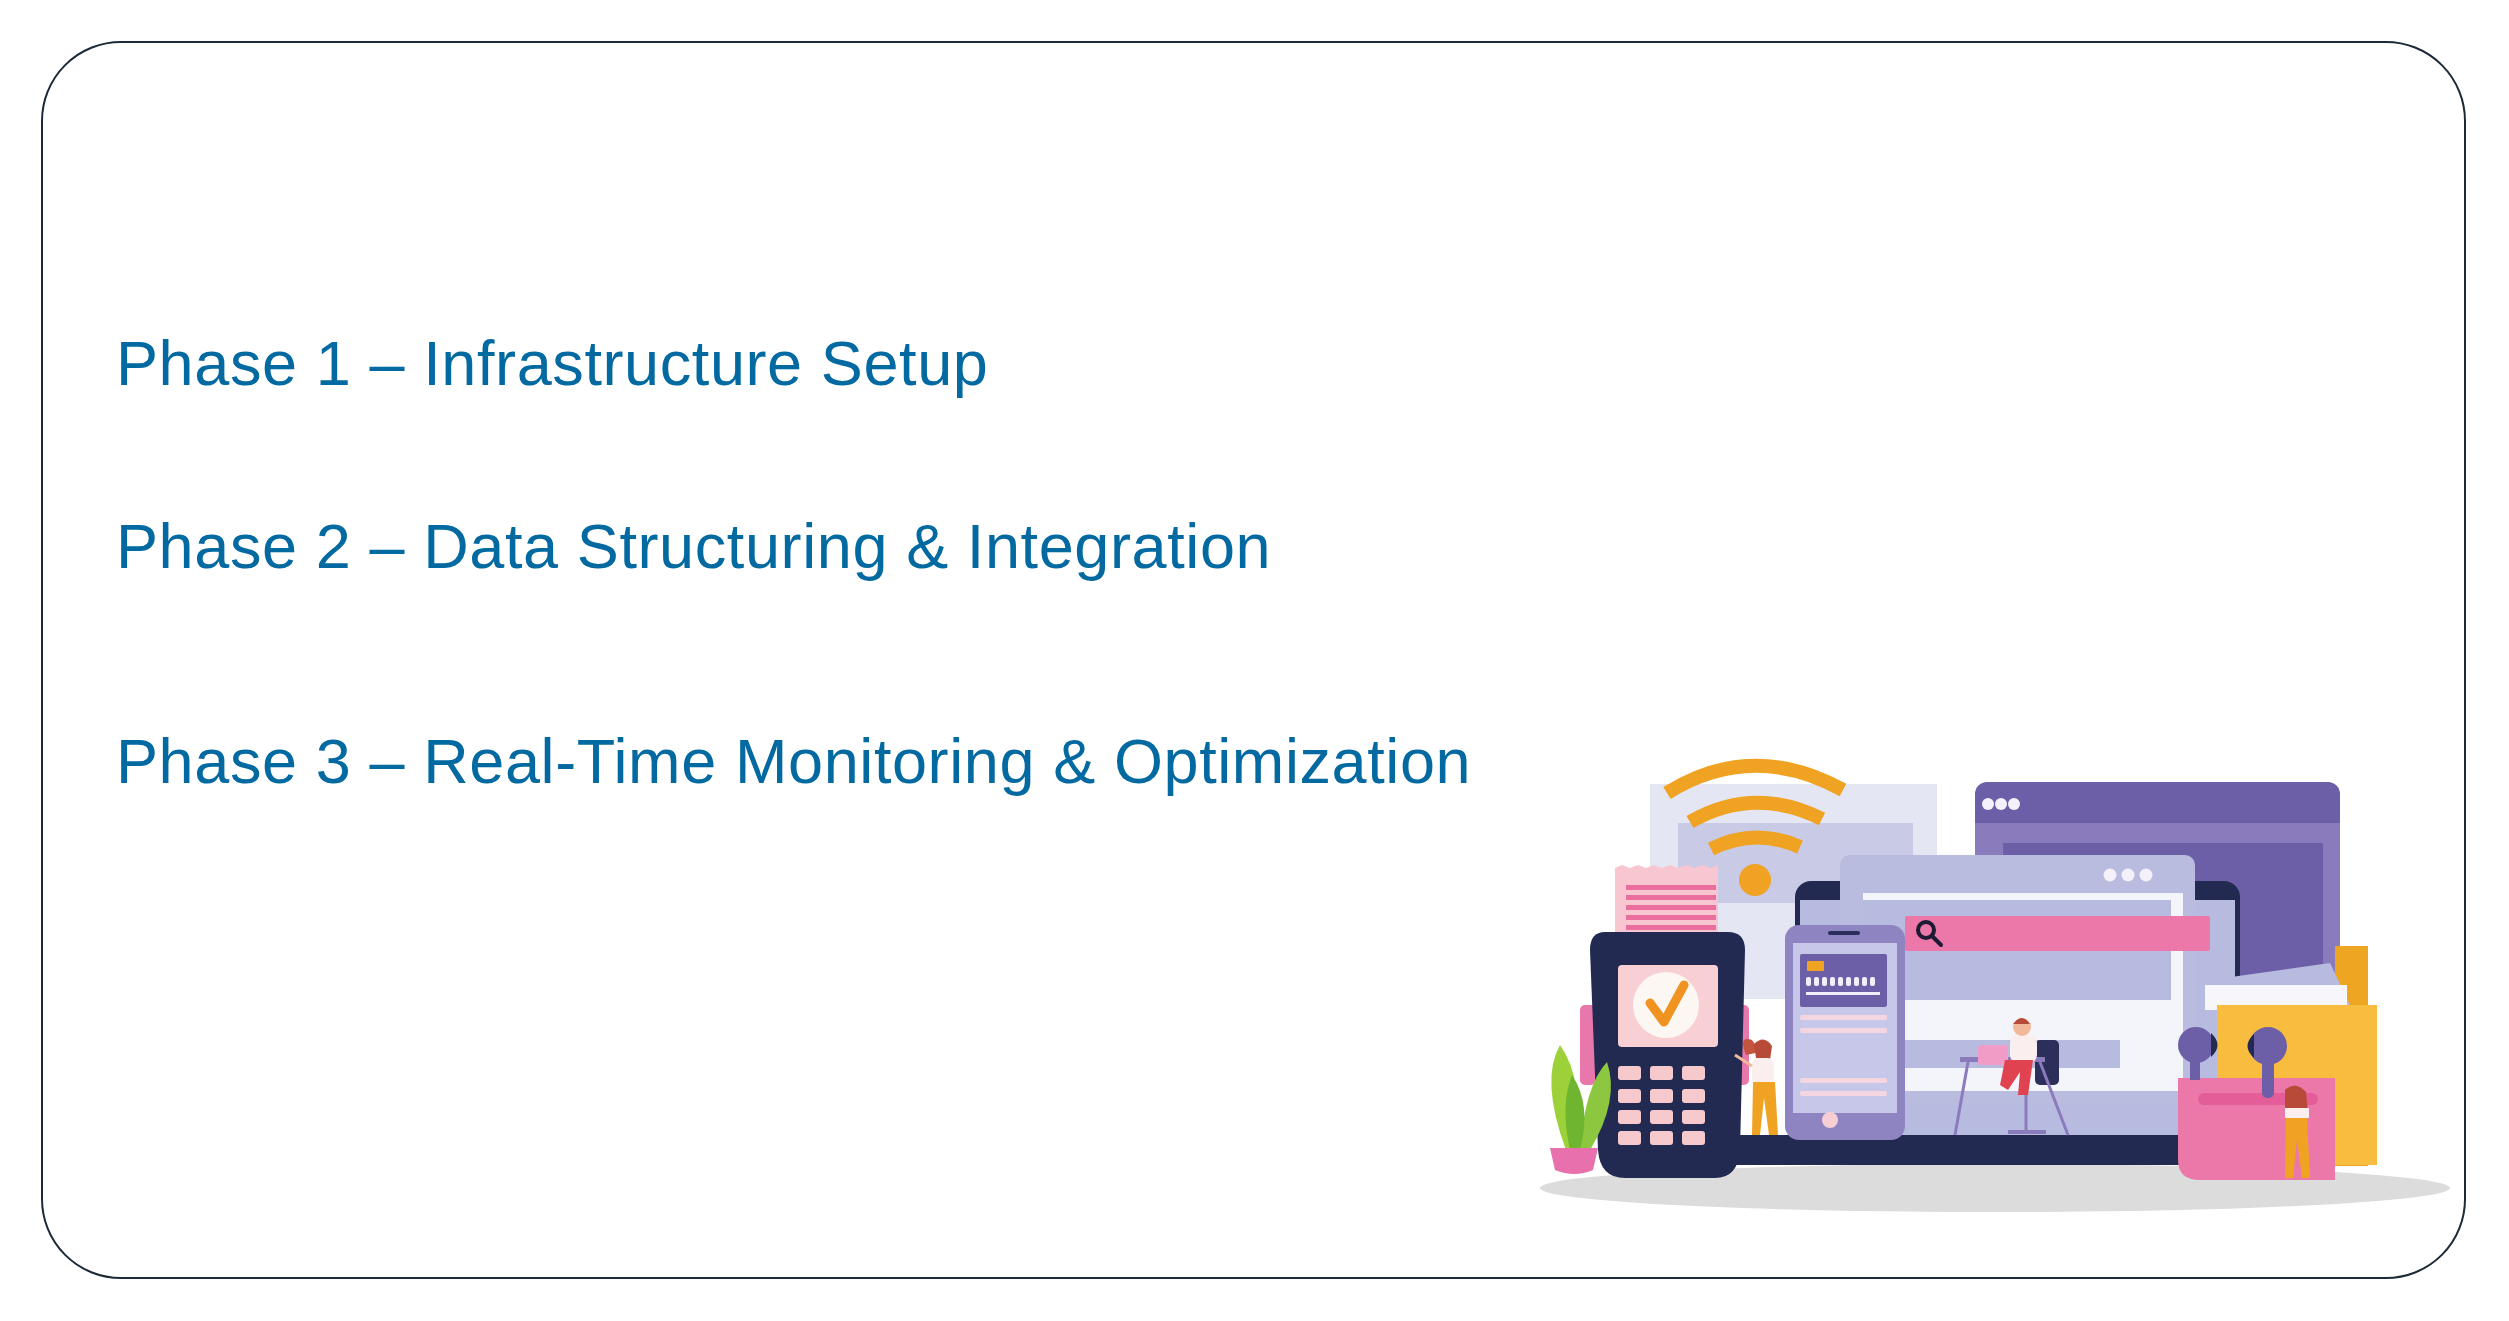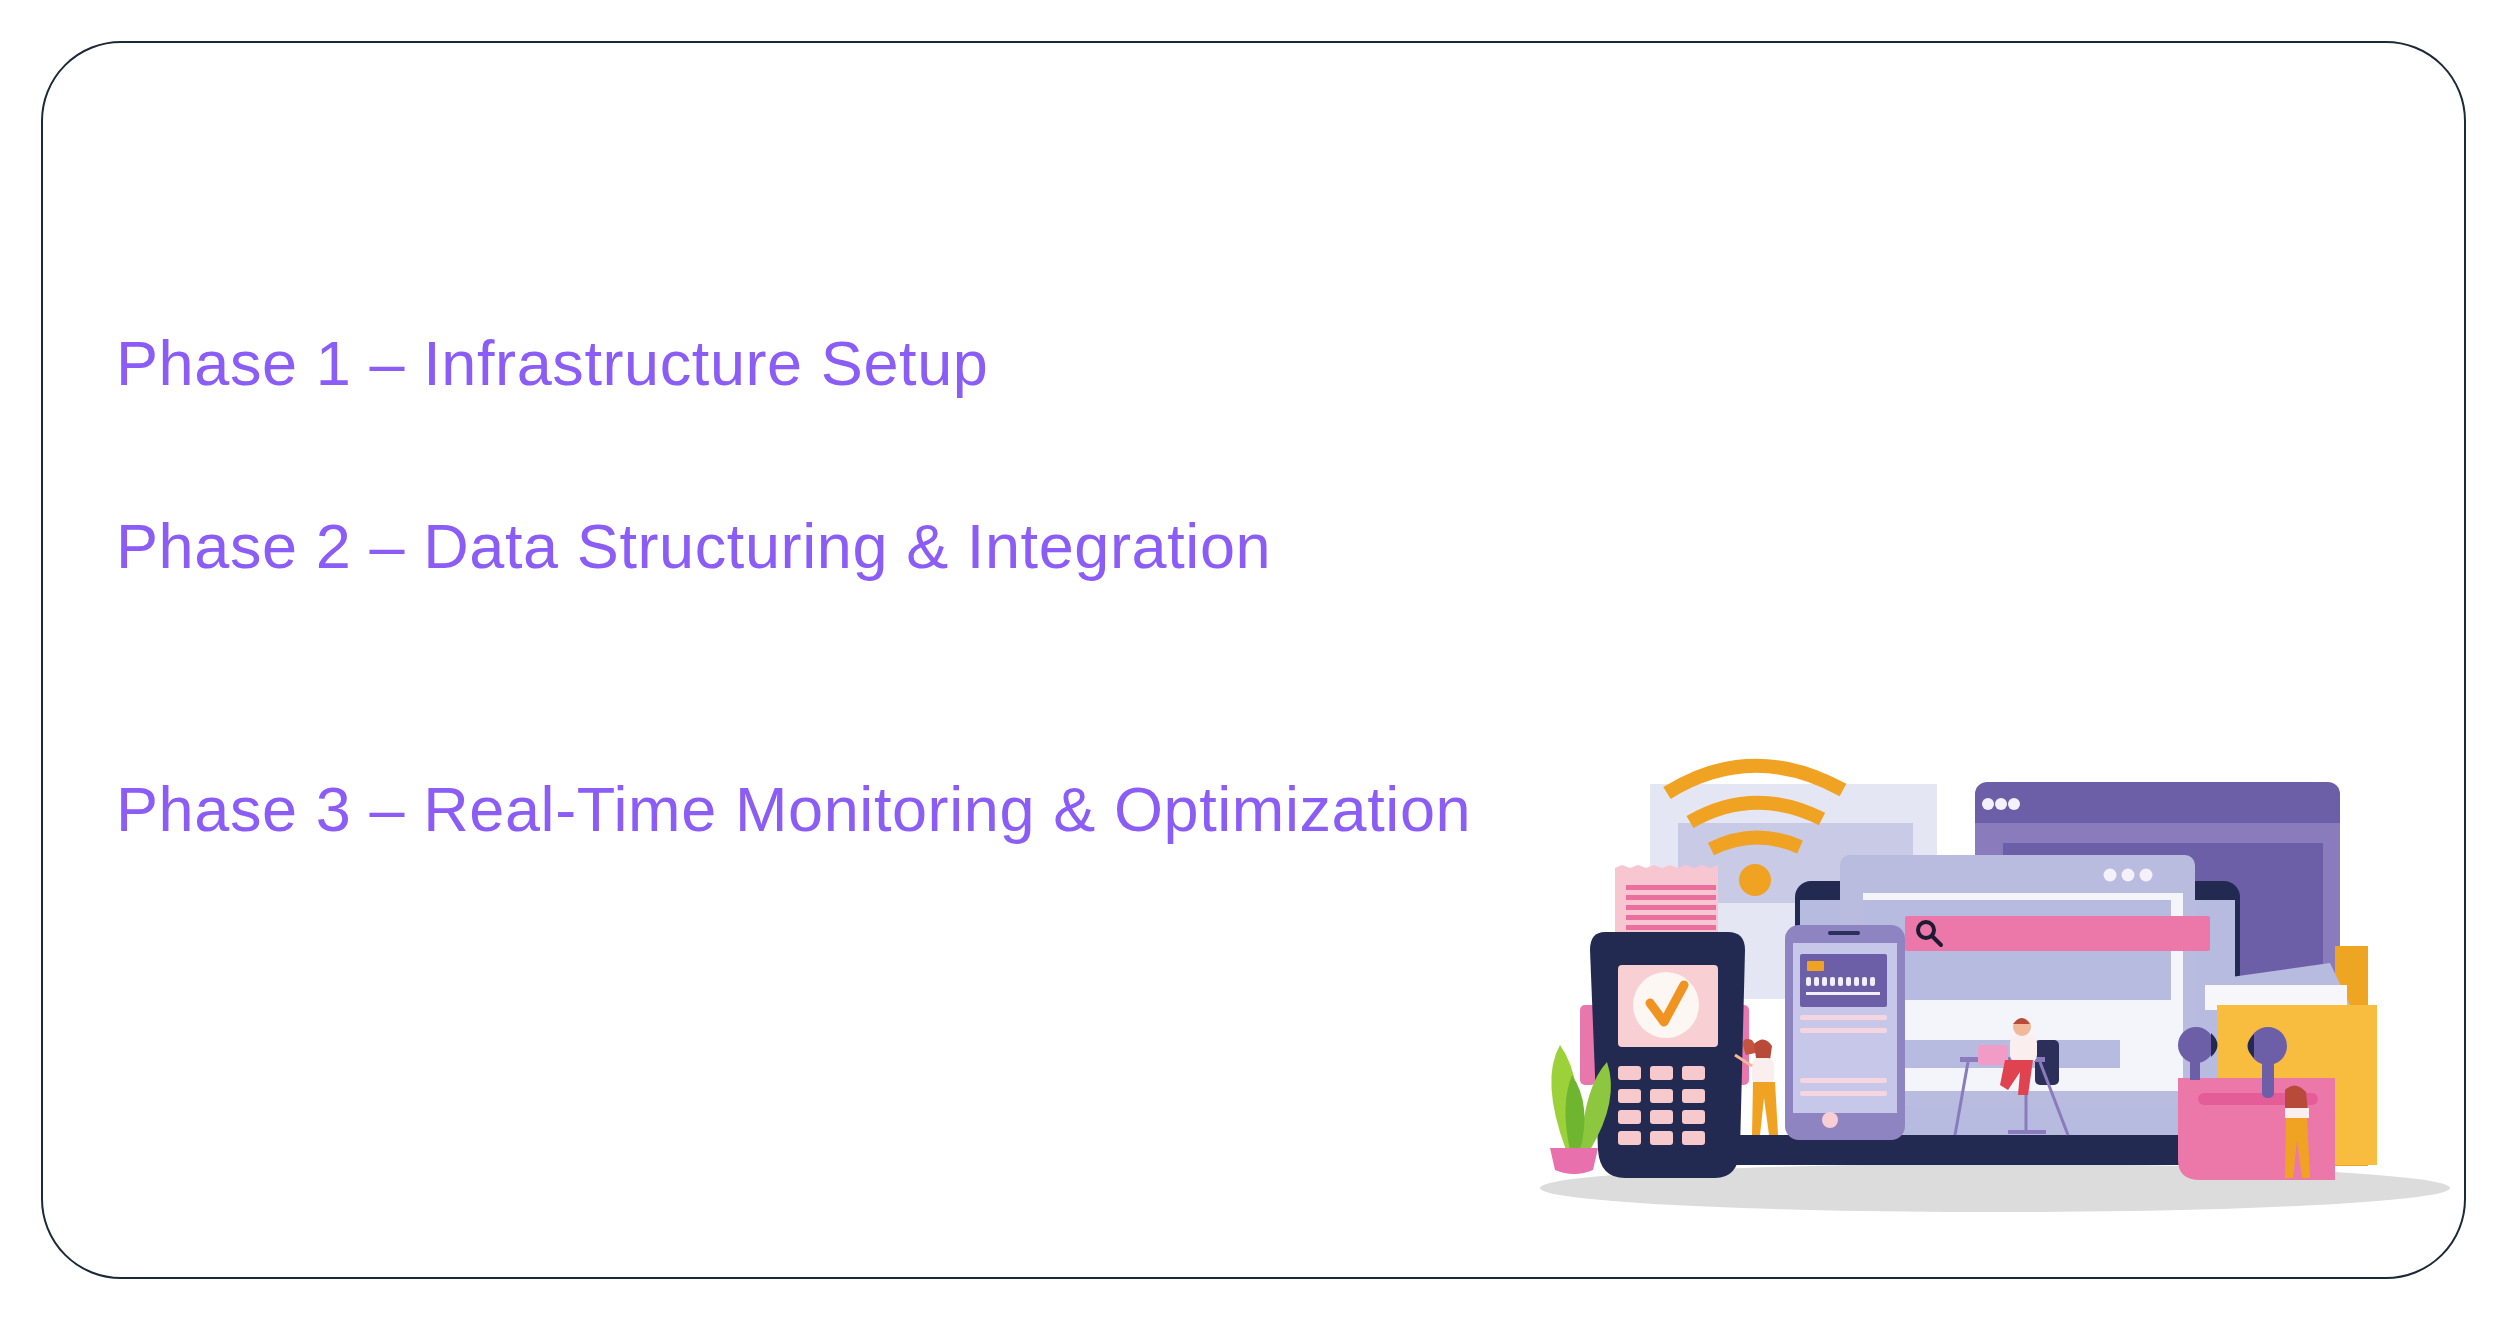--- a/index.html
+++ b/index.html
@@ -8,26 +8,26 @@
     position: absolute; left: 41px; top: 41px;
     width: 2425px; height: 1238px;
     box-sizing: border-box;
     border: 2.5px solid #1c2a38;
     border-radius: 80px;
     background: #ffffff;
   }
   .phase {
     position: absolute; left: 116px;
     font-family: "Liberation Sans", "DejaVu Sans", sans-serif;
-    font-size: 63px; font-weight: 400; color: #8b5cf6;
+    font-size: 63px; font-weight: 400; color: #0369a1;
     letter-spacing: 0.6px; line-height: 1; white-space: nowrap; text-align: center;
   }
   .phase-1 { top: 332px; }
   .phase-2 { top: 515px; }
-  .phase-3 { top: 730px; margin-top: 48px; }
+  .phase-3 { top: 730px; }
   .illustration { position: absolute; left: 0; top: 0; width: 2509px; height: 1321px; pointer-events: none; }
 </style>
 </head>
 <body>
 
 <div class="card"></div>
 
 <div class="phase phase-1">Phase 1 – Infrastructure Setup</div>
 <div class="phase phase-2">Phase 2 – Data Structuring &amp; Integration</div>
 <div class="phase phase-3">Phase 3 – Real-Time Monitoring &amp; Optimization</div>

